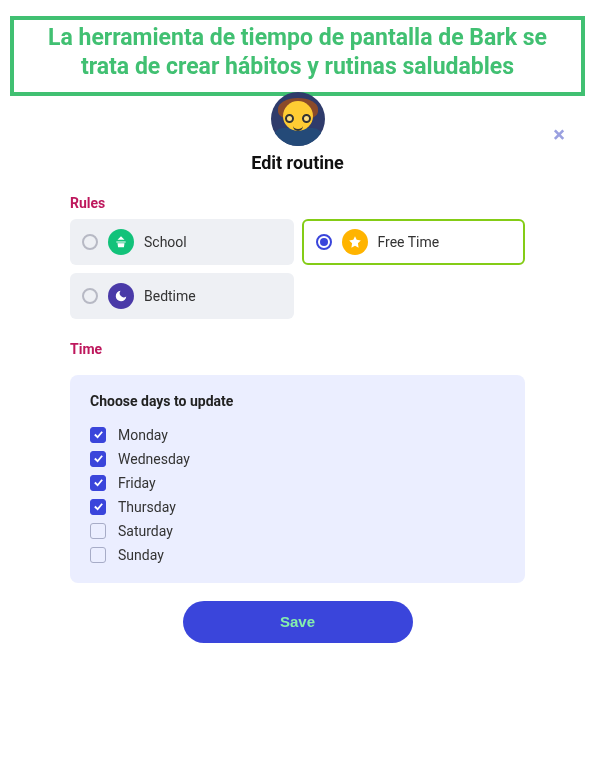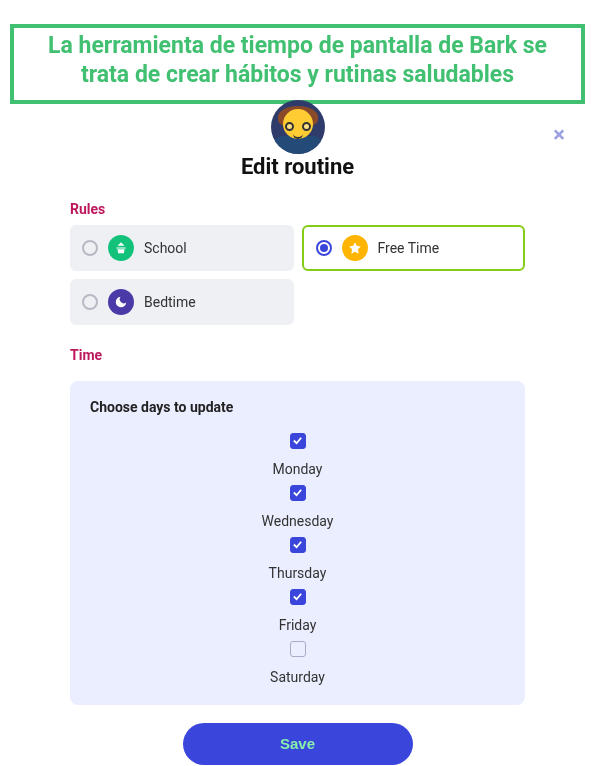--- a/index.html
+++ b/index.html
@@ -5,21 +5,21 @@
   * { box-sizing: border-box; margin: 0; padding: 0; }
   body {
     font-family: -apple-system, BlinkMacSystemFont, "Segoe UI", Roboto, Arial, sans-serif;
     background: #fff;
     width: 595px;
     height: 766px;
     overflow: hidden;
     position: relative;
   }
   .banner {
-    margin: 24px 10px 0 10px;
+    margin: 16px 10px 0 10px;
     border: 4px solid #41c072;
     background: #fff;
     padding: 4px 8px 10px 8px;
     text-align: center;
   }
   .banner-text {
     color: #41c072;
     font-size: 23px;
     font-weight: 700;
     line-height: 1.25;
@@ -98,23 +98,24 @@
     bottom: 0;
     left: 50%;
     transform: translateX(-50%);
     width: 50px;
     height: 18px;
     background: #244a78;
     border-radius: 10px 10px 0 0;
   }
   h1.title {
     text-align: center;
-    font-size: 22px;
+    font-size: 18px;
     font-weight: 700;
     color: #111;
+    margin-top: 6px;
   }
   .content {
     padding: 0 70px;
   }
   .section-label {
     font-size: 14px;
     font-weight: 700;
     color: #be185d;
     margin-top: 22px;
     margin-bottom: 8px;
@@ -209,21 +210,20 @@
     margin-bottom: 14px;
   }
   .day-row {
     display: flex;
     align-items: center;
     gap: 12px;
     padding: 4px 0;
     font-size: 14px;
     color: #333;
     cursor: pointer;
-    flex-direction: column;
   }
   .cb {
     width: 16px;
     height: 16px;
     border-radius: 3px;
     border: 1.5px solid #a7acc7;
     display: inline-flex;
     align-items: center;
     justify-content: center;
     flex-shrink: 0;
@@ -331,31 +331,35 @@
           </svg>
         </span>
       <span>Wednesday</span>
     </div>
     <div class="day-row">
       <span class="cb checked">
           <svg viewBox="0 0 24 24" fill="none" stroke="currentColor" stroke-width="4">
             <polyline points="4 12 10 18 20 6"></polyline>
           </svg>
         </span>
-      <span>Thursday</span>
+      <span>Friday</span>
     </div>
     <div class="day-row">
       <span class="cb checked">
           <svg viewBox="0 0 24 24" fill="none" stroke="currentColor" stroke-width="4">
             <polyline points="4 12 10 18 20 6"></polyline>
           </svg>
         </span>
-      <span>Friday</span>
+      <span>Thursday</span>
     </div>
     <div class="day-row">
       <span class="cb"></span>
       <span>Saturday</span>
     </div>
+    <div class="day-row">
+      <span class="cb"></span>
+      <span>Sunday</span>
+    </div>
   </div>
 
   <button class="save-btn">Save</button>
 
 </div>
 
 </body></html>

